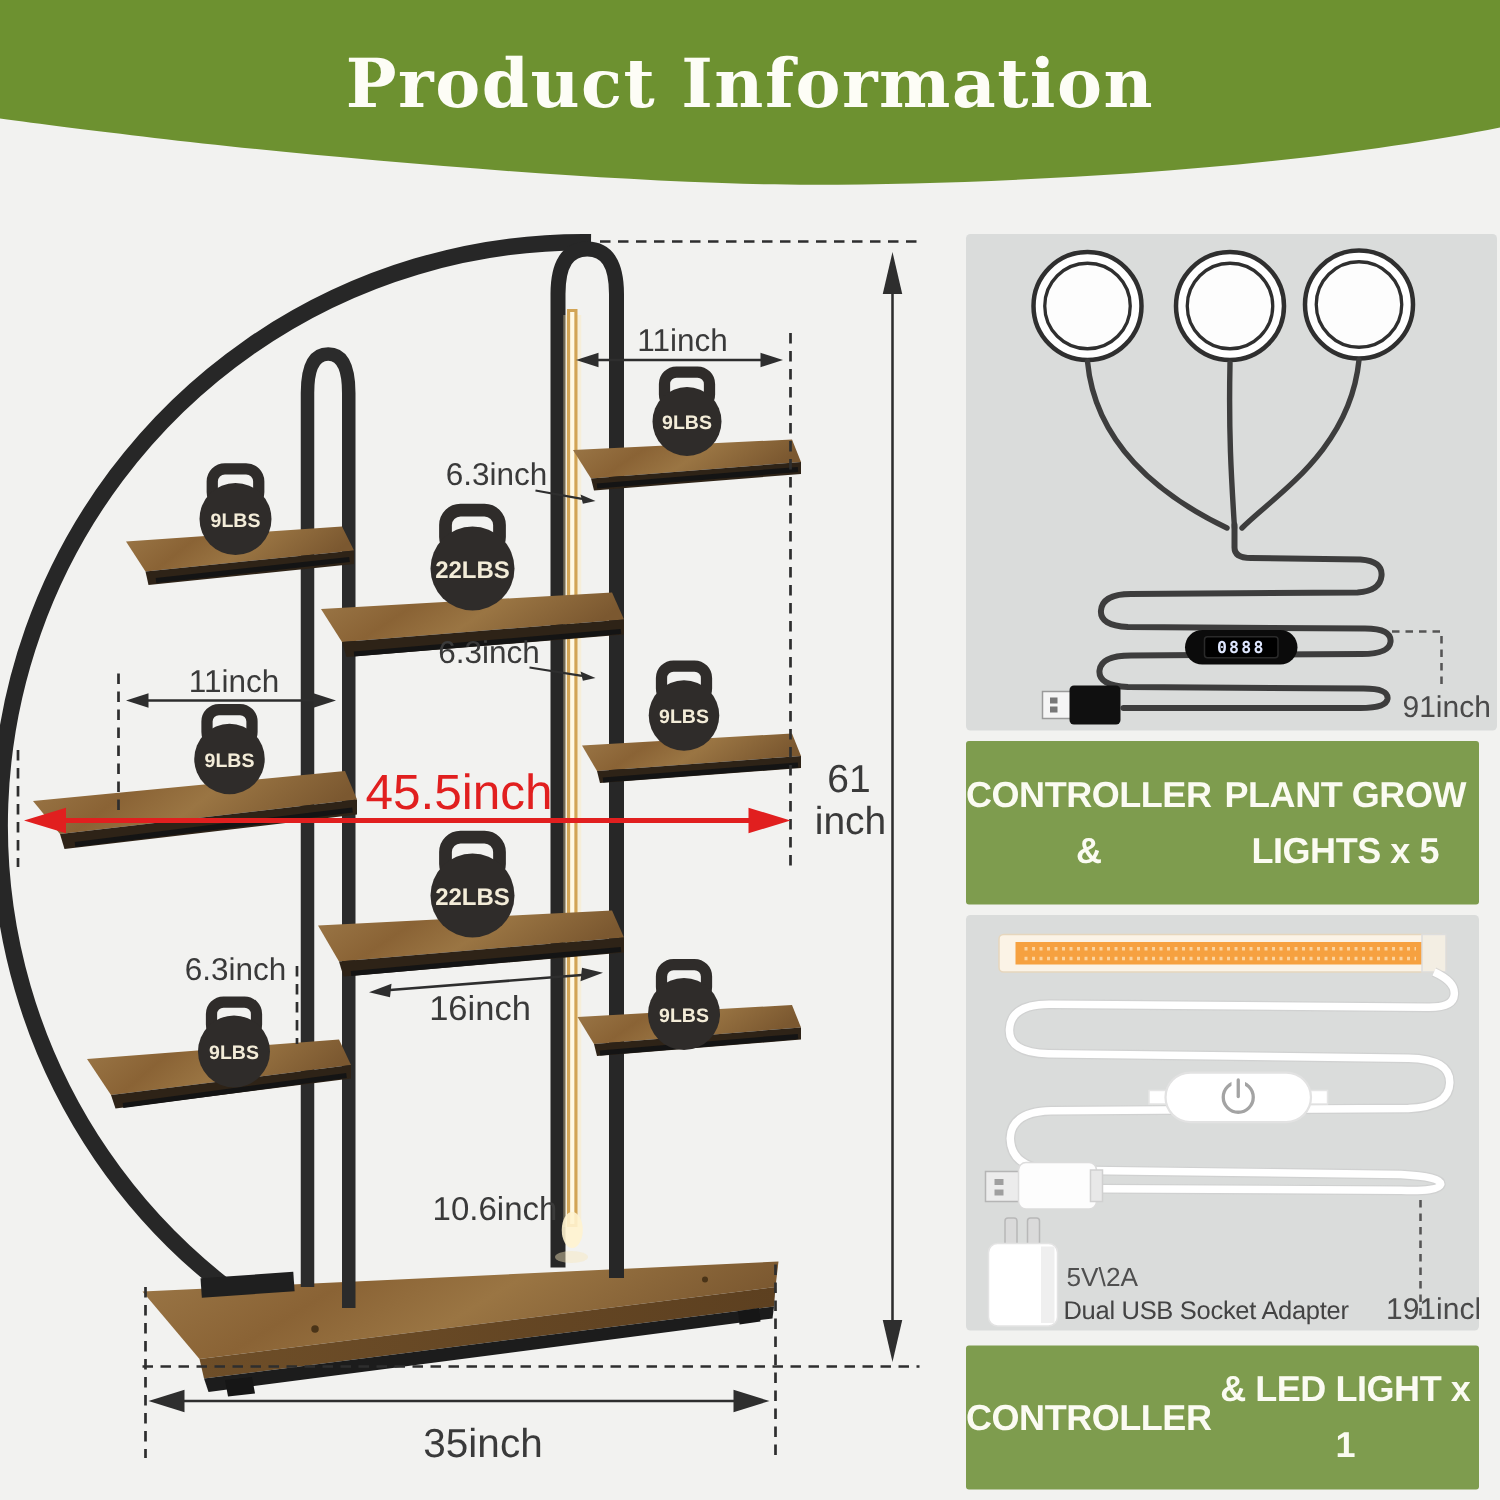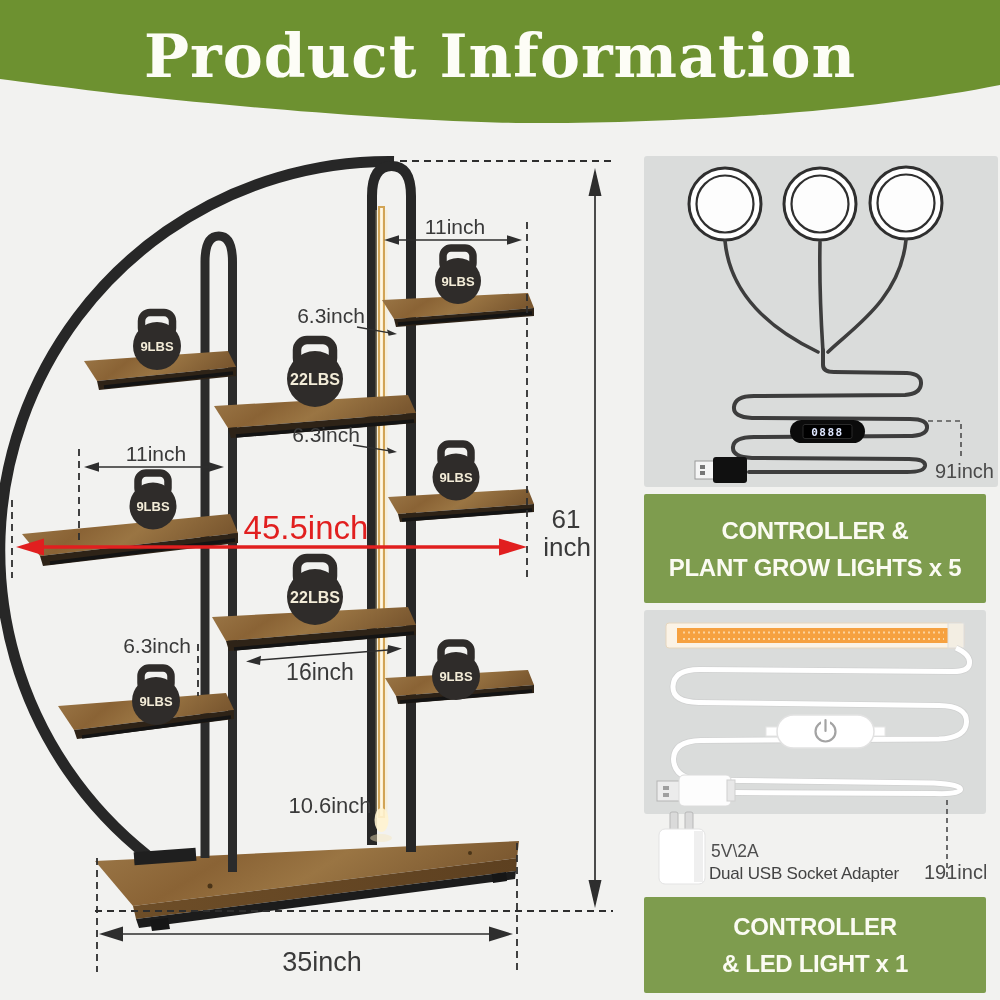--- a/index.html
+++ b/index.html
@@ -1,27 +1,27 @@
 <!DOCTYPE html>
 <html><head>
 <meta charset="utf-8">
 <style>
   html,body{margin:0;padding:0;}
   body{width:1000px;height:1000px;position:relative;background:#f2f2f0;font-family:"Liberation Sans",sans-serif;overflow:hidden;}
   header{position:absolute;left:0;top:0;width:1000px;height:130px;}
   header svg{position:absolute;left:0;top:0;}
   h1.title{position:absolute;left:0;top:24px;width:1000px;margin:0;text-align:center;
-    font-family:"DejaVu Serif","Liberation Serif",serif;font-weight:bold;font-size:60px;
+    font-family:"DejaVu Serif","Liberation Serif",serif;font-weight:bold;font-size:45px;
     color:#fdfdf6;letter-spacing:1px;line-height:64px;}
   .stand-svg{position:absolute;left:0;top:130px;width:640px;height:870px;}
   .panel{position:absolute;left:644px;width:342px;background:#dadcdb;border-radius:3px;}
   .panel svg{display:block;}
   #box1{top:156px;height:331px;padding-left:12px;}
-  #box2{top:610px;height:204px;}
-  .banner{position:absolute;left:644px;width:342px;background:#7e9c4e;display:flex;flex-direction:column;
+  #box2{top:610px;height:277px;}
+  .banner{position:absolute;left:644px;width:342px;background:#7e9c4e;display:flex;flex-direction:row;
     align-items:center;justify-content:center;color:#fbfbf2;font-weight:bold;font-size:24px;
     line-height:37px;text-align:center;letter-spacing:-0.3px;border-radius:2px;}
   #banner1{top:494px;height:109px;}
   #banner2{top:897px;height:96px;}
   .dimtext{fill:#3a3a3a;font-family:"Liberation Sans",sans-serif;}
   .belltext{fill:#f3ecd8;font-weight:bold;font-family:"Liberation Sans",sans-serif;}
 </style>
 </head>
 <body>
 

